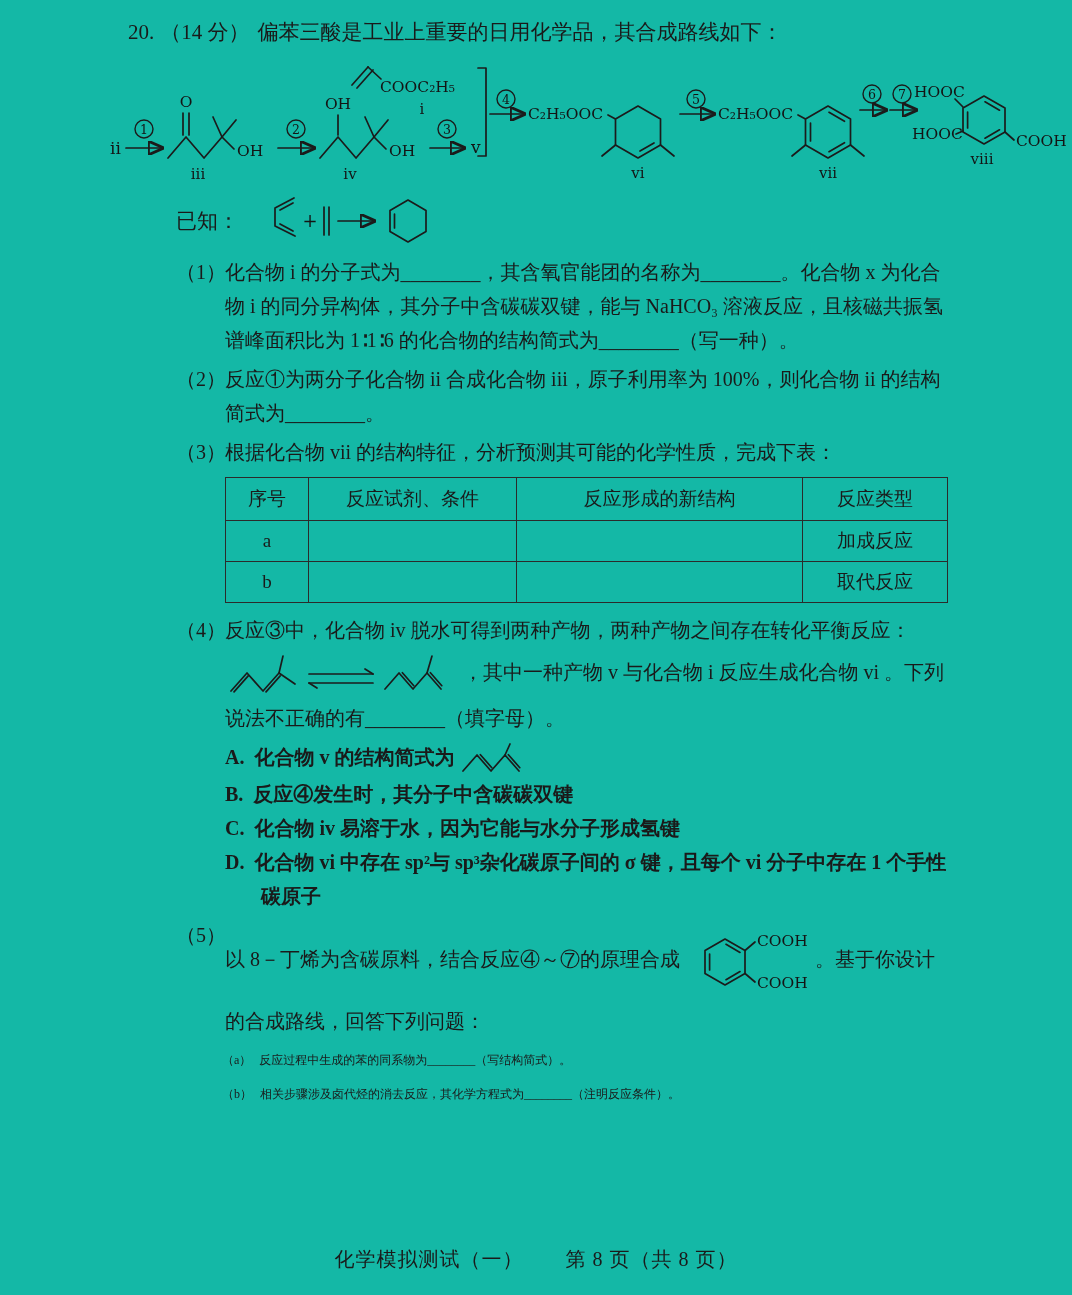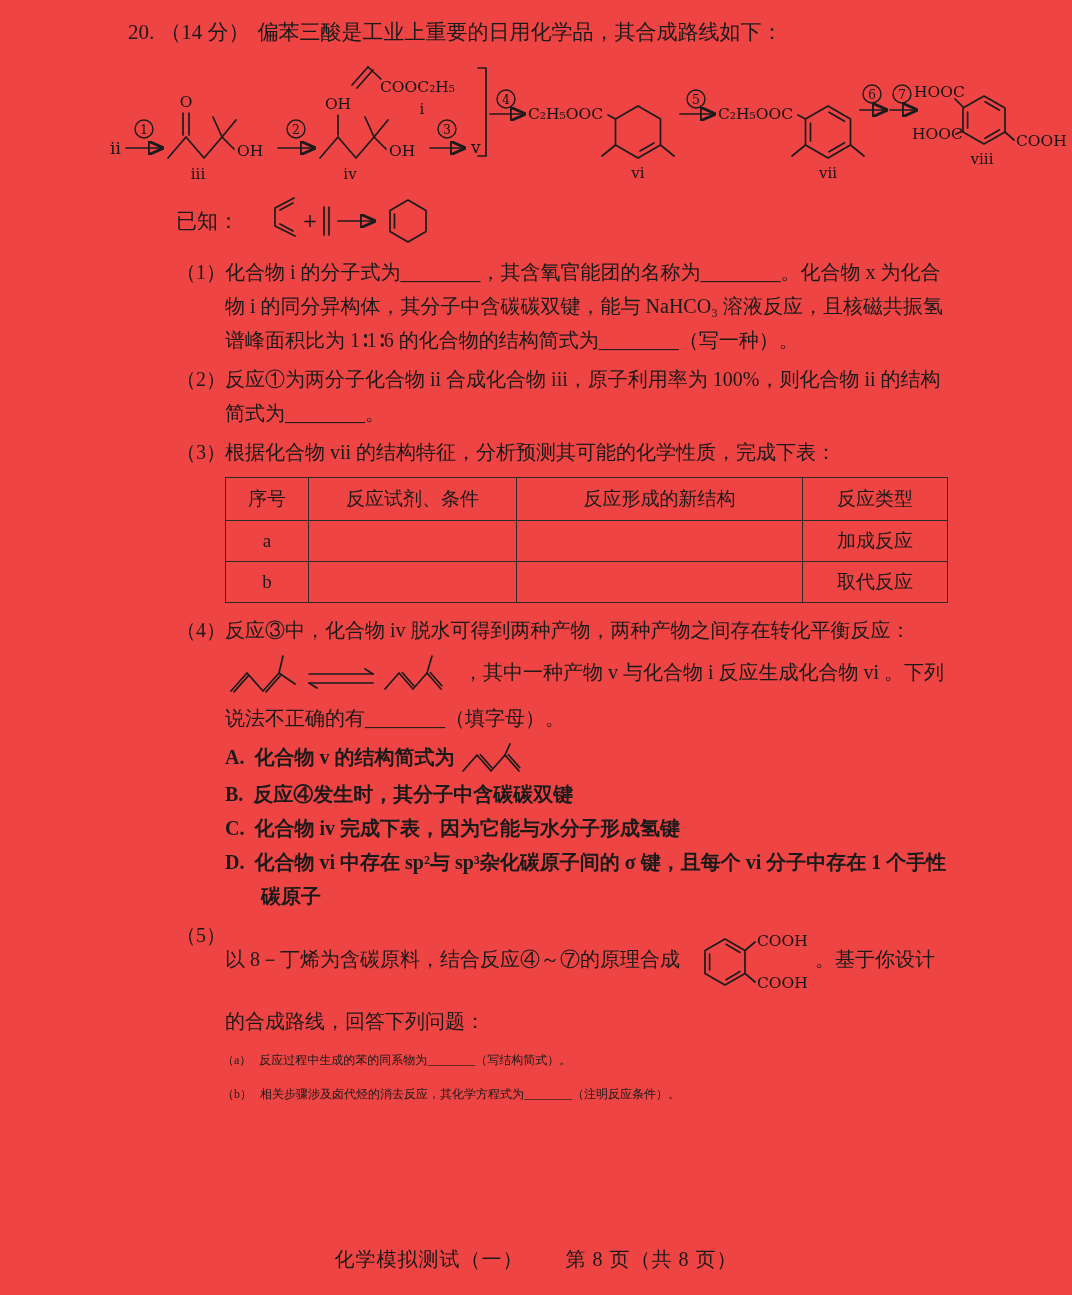--- a/index.html
+++ b/index.html
@@ -1,18 +1,18 @@
 <!DOCTYPE html>
 <html><head>
 <meta charset="utf-8">
 <style>
   html,body { margin:0; padding:0; background:#ffffff; }
   .page {
     position:relative; width:1072px; height:1295px; margin:0 auto;
-    background:#ef4444; color:#1a1a1a; overflow:hidden;
+    background:#14b8a6; color:#1a1a1a; overflow:hidden;
     font-family:"Liberation Serif","DejaVu Serif",serif;
   }
   .title-line { margin:16px 100px 0 128px; font-size:21px; line-height:32px; white-space:nowrap; }
   .title-line .qnum { margin-right:6px; }
   .title-line .qpts { margin-right:8px; }
 
   .scheme-wrap { margin:4px 0 0 100px; }
 
   .known-row { display:flex; align-items:center; gap:19px; margin:2px 0 2px 176px; font-size:21px; }
 
@@ -268,21 +268,21 @@
         <polyline points="4,30 18,14 32,30 46,14 60,30"></polyline>
         <line x1="21.4" y1="13.7" x2="32.8" y2="26.7"></line>
         <line x1="49.4" y1="13.7" x2="60.8" y2="26.7"></line>
         <line x1="46" y1="14" x2="51" y2="3"></line>
       </svg>
     </div>
     <div class="opt">
       <span class="olabel">B.</span><span>反应④发生时，其分子中含碳碳双键</span>
     </div>
     <div class="opt">
-      <span class="olabel">C.</span><span>化合物 iv 完成下表，因为它能与水分子形成氢键</span>
+      <span class="olabel">C.</span><span>化合物 iv 易溶于水，因为它能与水分子形成氢键</span>
     </div>
     <div class="opt">
       <span class="olabel">D.</span><span>化合物 vi 中存在 sp²与 sp³杂化碳原子间的 σ 键，且每个 vi 分子中存在 1 个手性碳原子</span>
     </div>
   </div>
 
   <div class="para">
     <span class="marker">（5）</span>
     <span>以 8－丁烯为含碳原料，结合反应④～⑦的原理合成</span>
     <svg class="chem inline-svg" width="130" height="86" viewBox="0 0 130 86">

